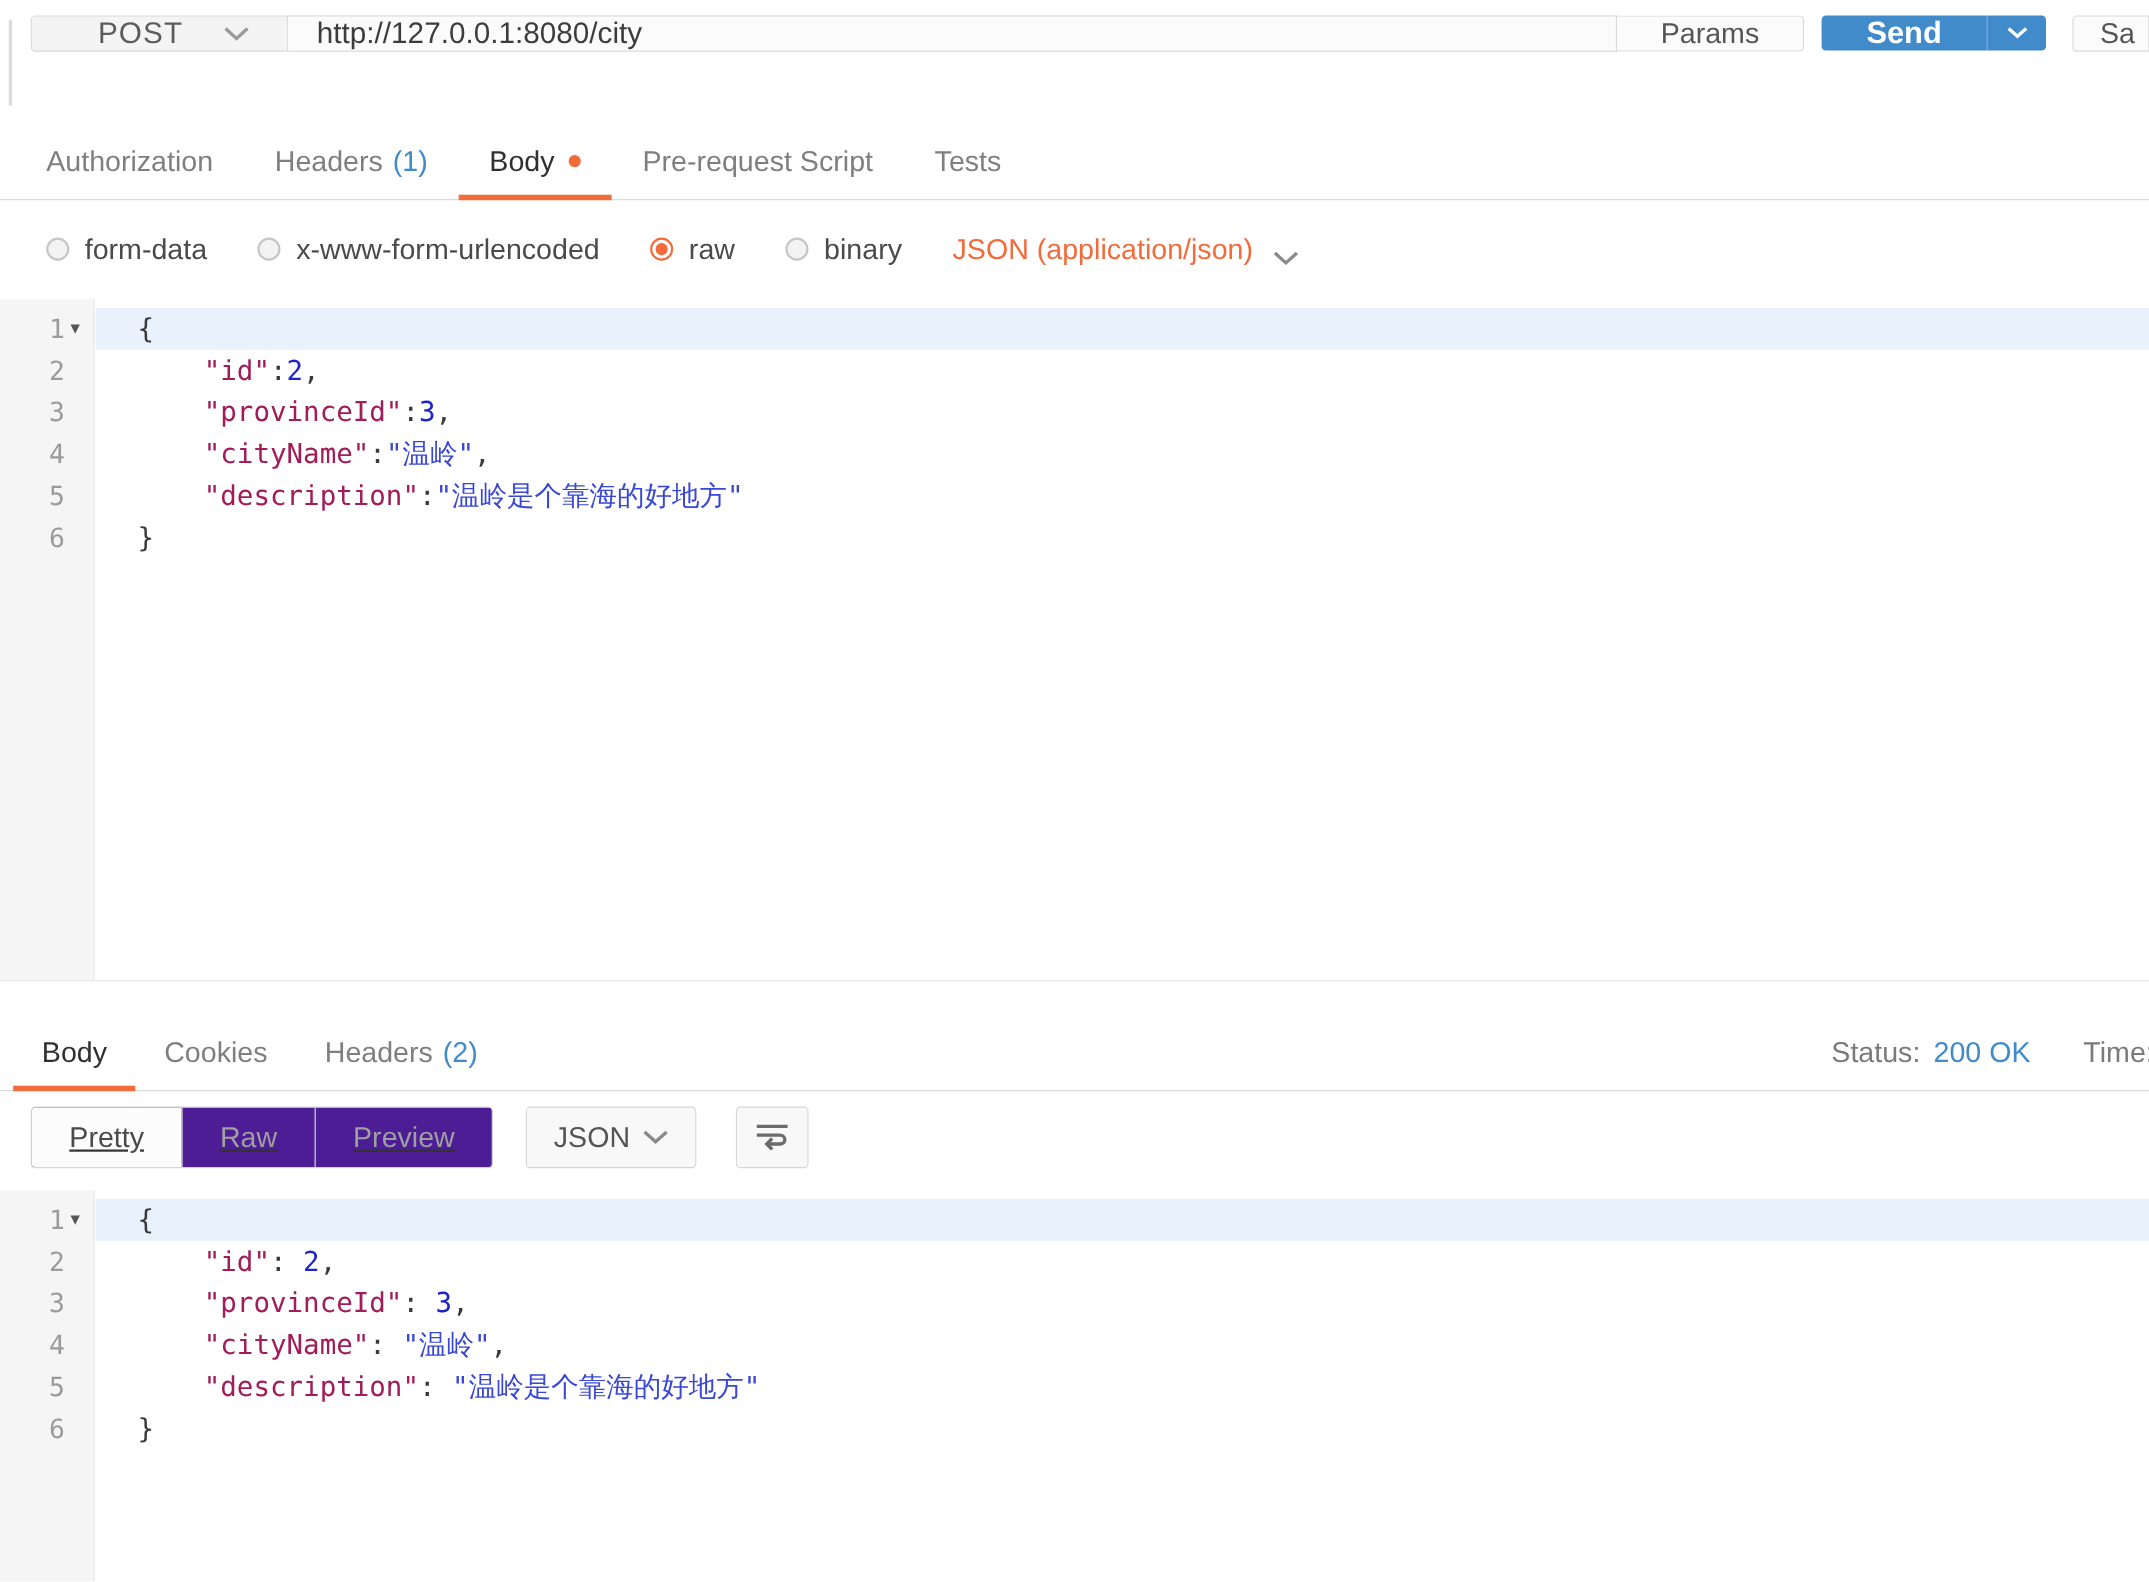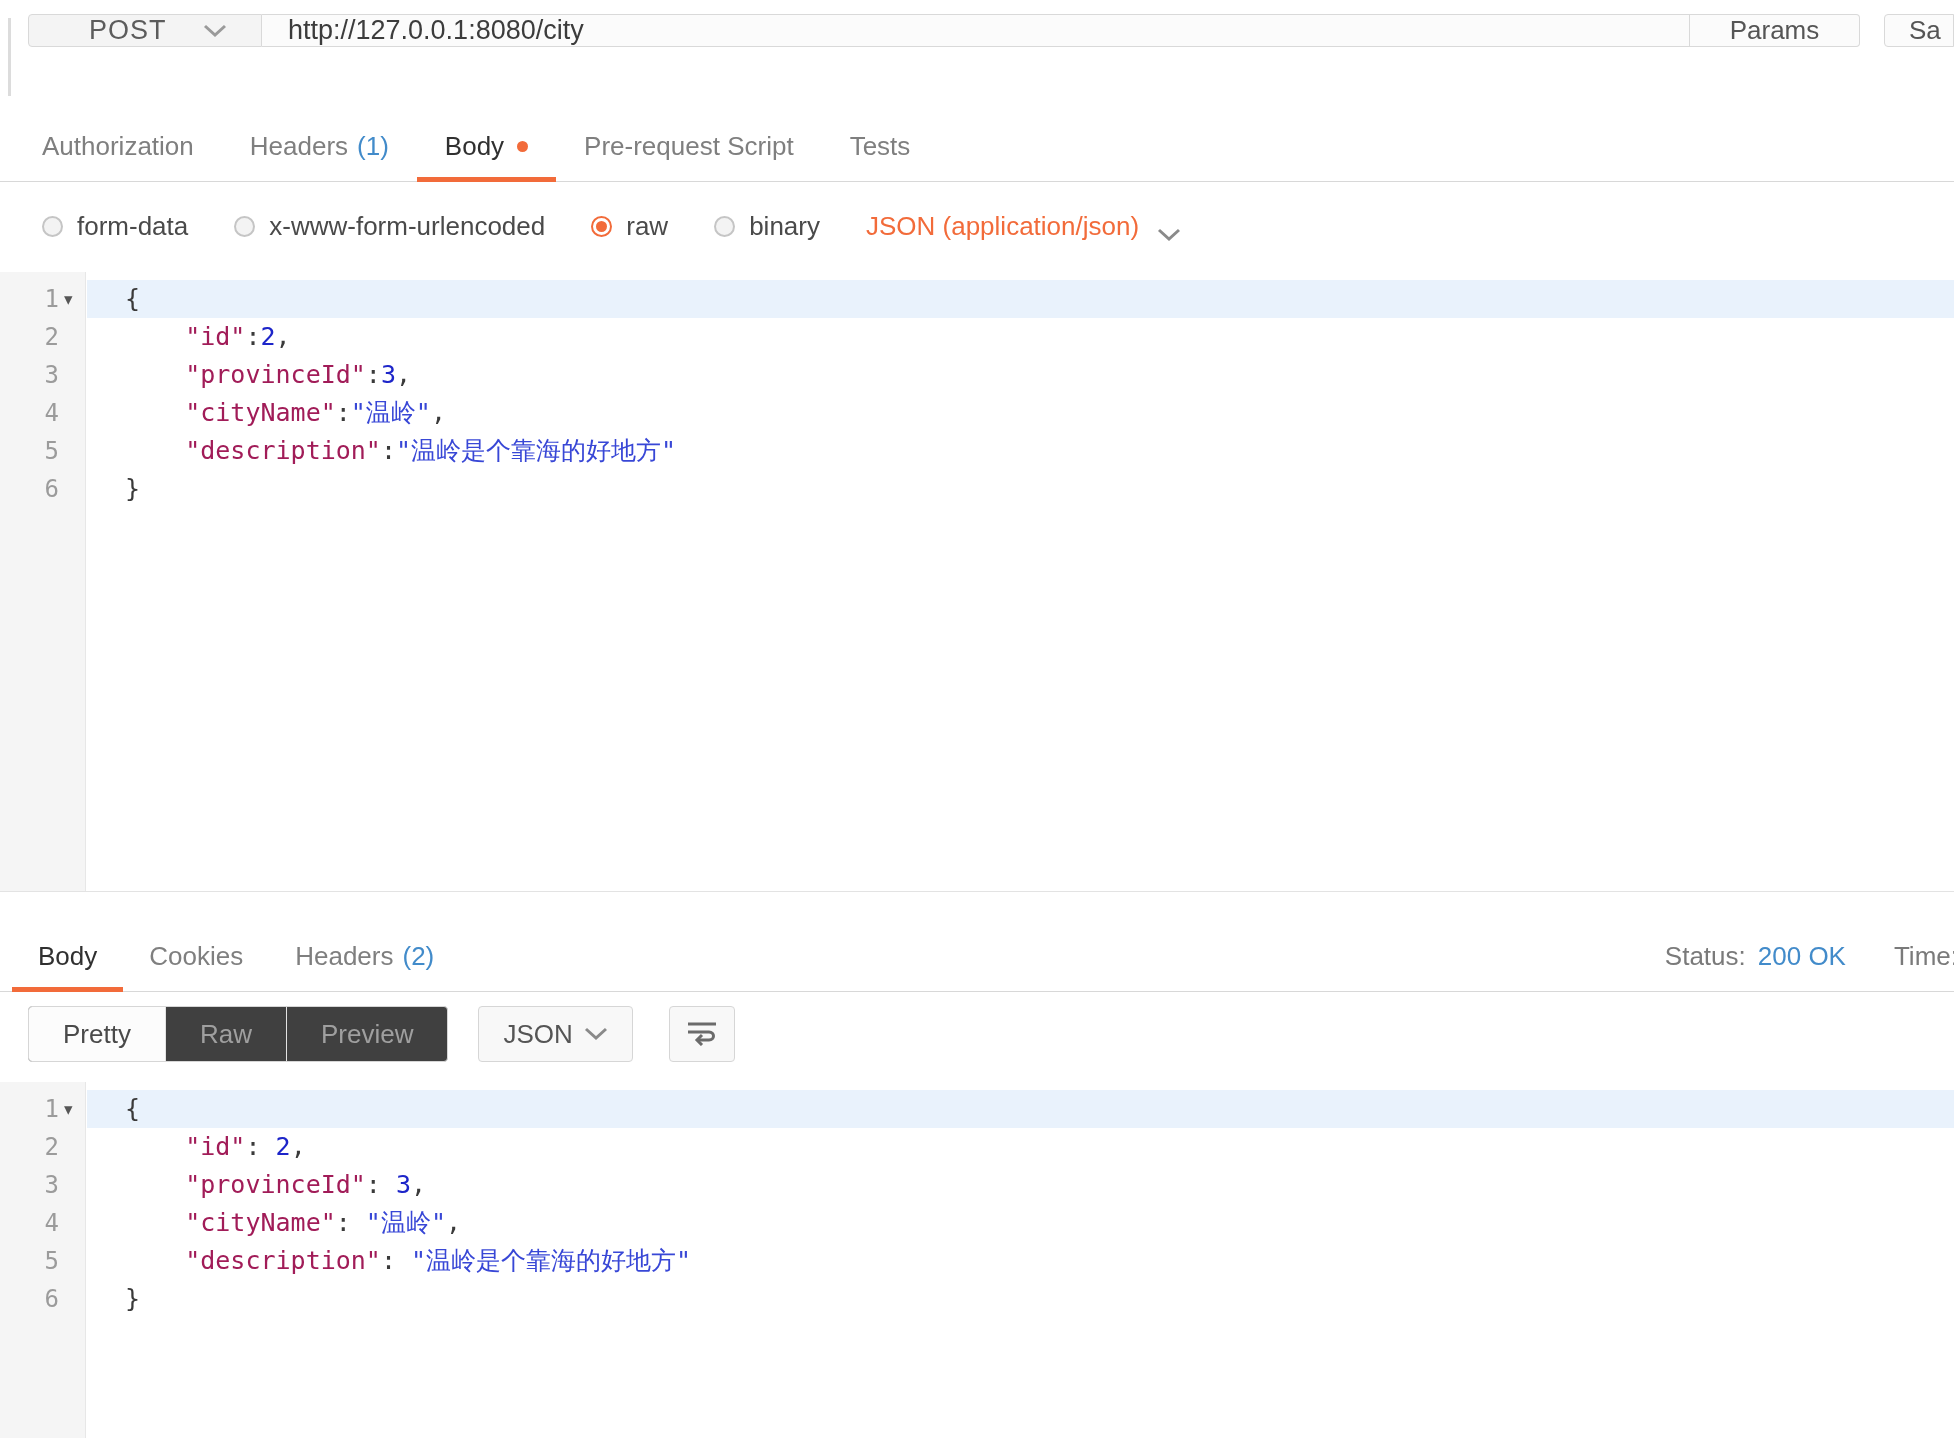--- a/index.html
+++ b/index.html
@@ -52,21 +52,21 @@
   
   .body-type { position:absolute; left:42px; top:198px; height:56px; display:flex; align-items:center; gap:46px; }
   .radio-opt { display:flex; align-items:center; gap:14px; font-size:26px; color:#4a4a4a; cursor:pointer; }
   .radio { width:21px; height:21px; border-radius:50%; border:2px solid #c5c5c5; background:#f3f3f3; position:relative; flex:none; }
   .radio.sel { border-color:#f26b3a; background:#fff; }
   .radio.sel::after { content:""; position:absolute; inset:3px; border-radius:50%; background:#f26b3a; }
   .content-type { display:flex; align-items:flex-end; gap:18px; font-size:26px; color:#f26b3a; cursor:pointer; }
 
   
   .res-toolbar { position:absolute; left:28px; top:1006px; height:56px; display:flex; align-items:center; }
-  .seg { display:flex; border:1px solid #d6d6d6; border-radius:4px; overflow:hidden; background:#404040; height:56px; }
+  .seg { display:flex; border:1px solid #d6d6d6; border-radius:4px; overflow:hidden; background:#4c1d95; height:56px;text-decoration:underline; }
   .seg-btn { display:flex; align-items:center; justify-content:center; font-size:26px; color:#9f9f9f; padding:0 34px; cursor:pointer; }
   .seg-btn.active { background:#fcfcfc; color:#4a4a4a; }
   .seg-btn + .seg-btn { border-left:1px solid #e3e3e3; }
   .fmt-dd { margin-left:30px; height:56px; border:1px solid #d6d6d6; border-radius:4px; background:#f8f8f8; display:flex; align-items:center; padding:0 24px; font-size:26px; color:#555; gap:11px; cursor:pointer; }
   .wrap-btn { margin-left:36px; width:66px; height:56px; border:1px solid #d6d6d6; border-radius:4px; background:#f8f8f8; display:flex; align-items:center; justify-content:center; cursor:pointer; }
 
   
   .editor { position:absolute; left:0; width:1954px; background:#fff; font-family:"DejaVu Sans Mono","Liberation Mono",monospace; font-size:25px; line-height:38px; }
   #req-editor { top:272px; height:620px; border-bottom:1px solid #e3e3e3; }
   #res-editor { top:1082px; height:356px; }
@@ -94,20 +94,28 @@
     <div class="method">
       <span class="method-label">POST</span>
       <span class="chev">
         <svg width="24" height="14" viewBox="0 0 24 14">
             <path d="M2 2 L12 11 L22 2" stroke="#9a9a9a" stroke-width="3" fill="none"></path>
           </svg>
       </span>
     </div>
     <div class="url">http://127.0.0.1:8080/city</div>
     <div class="params">Params</div>
+    <div class="send">
+      <div class="send-main">Send</div>
+      <div class="send-caret">
+        <svg width="20" height="12" viewBox="0 0 20 12">
+            <path d="M2 2 L10 9 L18 2" stroke="#ffffff" stroke-width="3" fill="none"></path>
+          </svg>
+      </div>
+    </div>
     <div class="save">Sa</div>
   </div>
 
   <div class="req-tabs">
     <div class="tab">
       <span>Authorization</span>
     </div>
     <div class="tab">
       <span>Headers</span>
       <span class="count">(1)</span>

